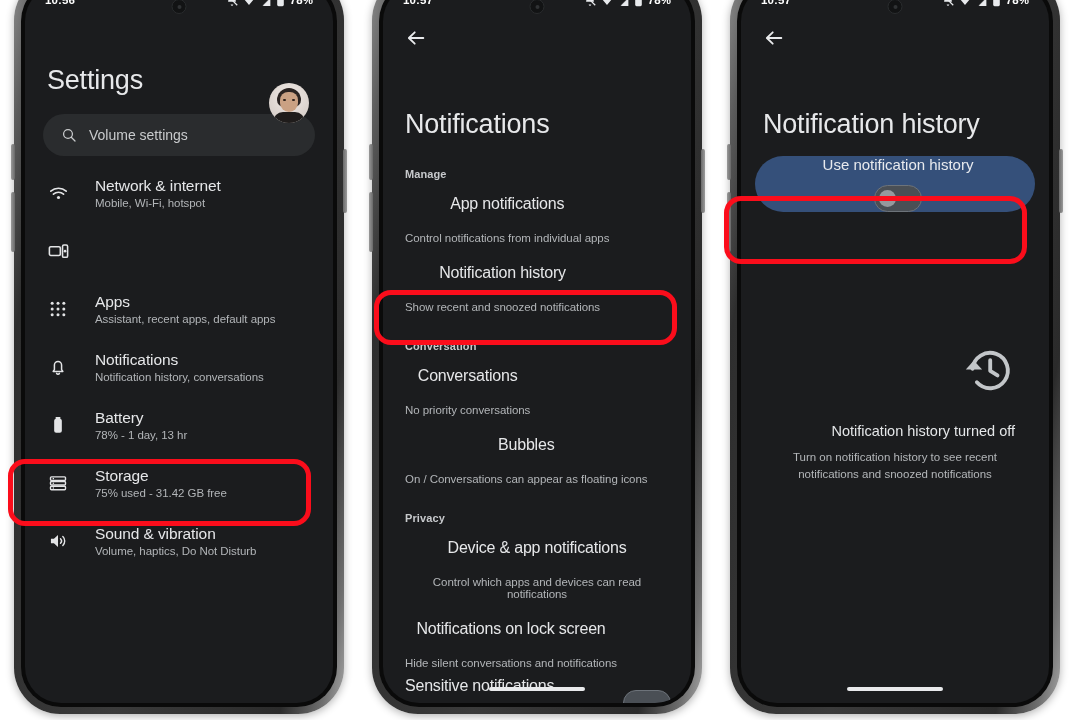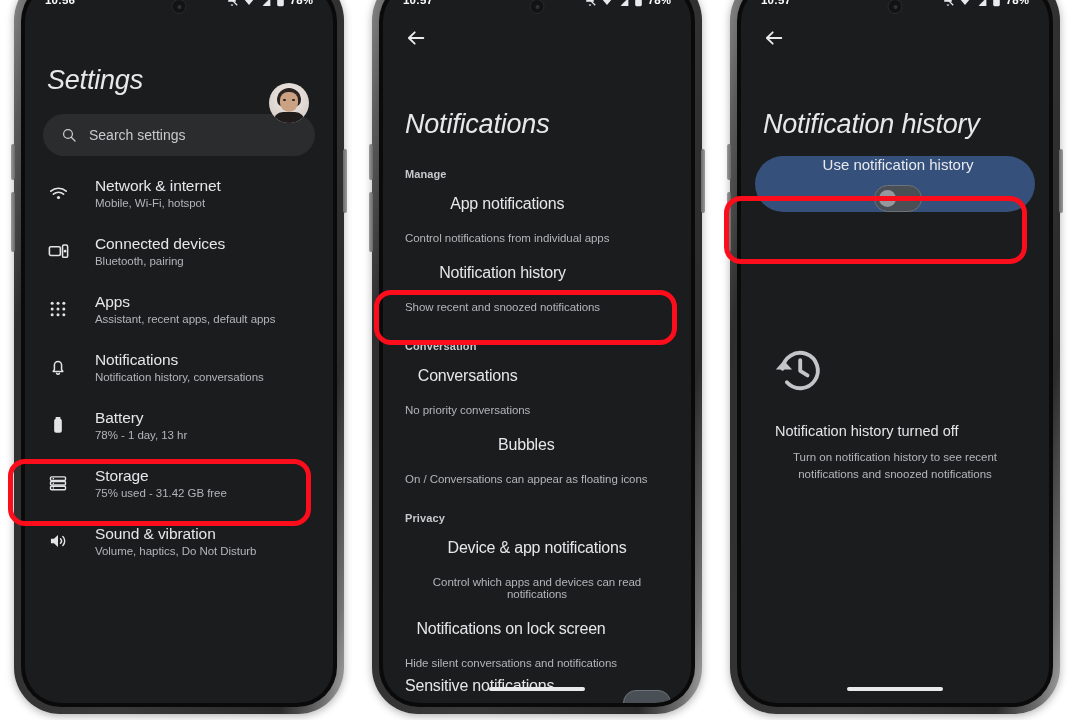--- a/index.html
+++ b/index.html
@@ -106,21 +106,20 @@
 
   .backrow { height: 46px; display: flex; align-items: center; padding-left: 22px; }
   .backrow svg { display:block; }
 
   .bigtitle {
     color: #e7e8ea;
     font-size: 27px;
     font-weight: 400;
     letter-spacing: -0.2px;
     padding: 0 22px;
-    font-style: italic;
   }
 
   .avatar-wrap { position: absolute; right: 24px; top: 18px; }
   .avatar {
     width: 40px; height: 40px; border-radius: 50%;
     background: radial-gradient(circle at 50% 36%, #f2ece9 0%, #ded6d1 55%, #cfc7c2 100%);
     overflow: hidden; position: relative;
   }
   .av-hair { position:absolute; left:8px; top:5px; width:24px; height:19px; border-radius:12px 12px 7px 7px; background:#2a2321; }
   .av-face { position:absolute; left:11px; top:9px; width:18px; height:20px; border-radius:9px 9px 10px 10px; background:#caa183; }
@@ -188,21 +187,21 @@
   .switch .knob {
     position: absolute; left: 4px; top: 4px;
     width: 17px; height: 17px; border-radius: 50%;
     background: #95999e;
   }
 
   
   .empty {
     position: absolute;
     left: 0; right: 0; top: 330px;
-    display: flex; flex-direction: column; align-items: flex-start;
+    display: flex; flex-direction: column; align-items: flex-end;
     padding: 0 34px;
   }
   .empty .e-title { color: #e4e6e8; font-size: 14.5px; margin-top: 28px; text-align: center; }
   .empty .e-sub { color: #b3b6b9; font-size: 11.5px; margin-top: 10px; text-align: center; line-height: 1.45; }
 
   
   .gesture {
     position: absolute;
     left: 50%; transform: translateX(-50%);
     bottom: 12px;
@@ -272,21 +271,21 @@
               </div>
             </div>
 
             <div class="bigtitle" style="margin-top:50px;">Settings</div>
 
             <div class="searchbar">
               <svg width="16" height="16" viewBox="0 0 24 24">
                 <circle cx="10.5" cy="10.5" r="6.6" fill="none" stroke="#c9cbcd" stroke-width="1.9"></circle>
                 <path d="M15.4 15.4 L21 21" stroke="#c9cbcd" stroke-width="1.9" stroke-linecap="round"></path>
               </svg>
-              <span class="ph">Search settings</span>
+              <span class="ph">Volume settings</span>
             </div>
 
             <div class="list">
 
               <div class="srow">
                 <span class="ico">
                   <svg width="21" height="21" viewBox="0 0 24 24">
                     <path fill="#e3e4e6" d="M12 20.5 23 7.5c-.3-.25-4.4-3.7-11-3.7S1.3 7.25 1 7.5L12 20.5z" opacity="0"></path>
                     <path fill="none" stroke="#e3e4e6" stroke-width="1.9" stroke-linecap="round" d="M3.2 9.3C5.6 7.2 8.7 6 12 6s6.4 1.2 8.8 3.3"></path>
                     <path fill="none" stroke="#e3e4e6" stroke-width="1.9" stroke-linecap="round" d="M6.2 12.8C7.8 11.4 9.8 10.6 12 10.6s4.2.8 5.8 2.2"></path>
@@ -299,24 +298,20 @@
                 </span>
               </div>
 
               <div class="srow">
                 <span class="ico">
                   <svg width="21" height="21" viewBox="0 0 24 24">
                     <rect x="1.6" y="6.5" width="12.5" height="10" rx="1.6" fill="none" stroke="#e3e4e6" stroke-width="1.8"></rect>
                     <rect x="16.6" y="4.6" width="5.8" height="14" rx="1.6" fill="none" stroke="#e3e4e6" stroke-width="1.8"></rect>
                     <circle cx="19.5" cy="11.6" r="1.5" fill="#e3e4e6"></circle>
                   </svg>
-                </span>
-                <span class="txt">
-                  <span class="t1">Connected devices</span>
-                  <span class="t2">Bluetooth, pairing</span>
                 </span>
               </div>
 
               <div class="srow">
                 <span class="ico">
                   <svg width="20" height="20" viewBox="0 0 24 24">
                     <g fill="#e3e4e6">
                       <circle cx="5" cy="5" r="1.8"></circle>
                         <circle cx="12" cy="5" r="1.8"></circle>
                         <circle cx="19" cy="5" r="1.8"></circle>

